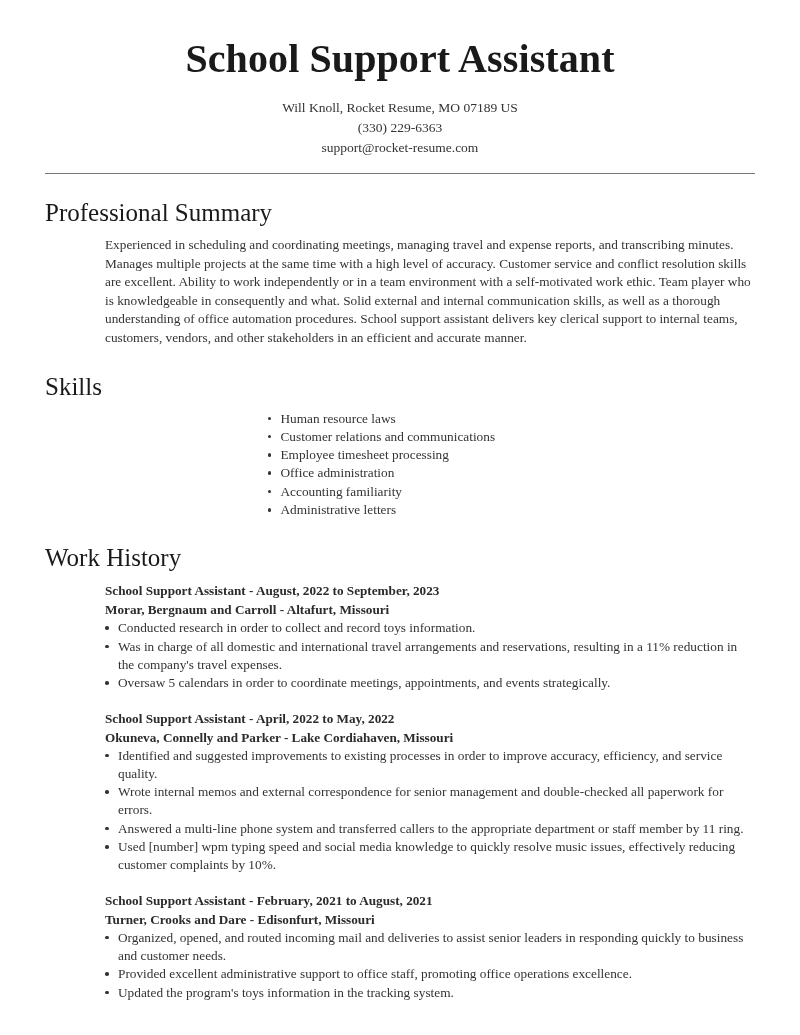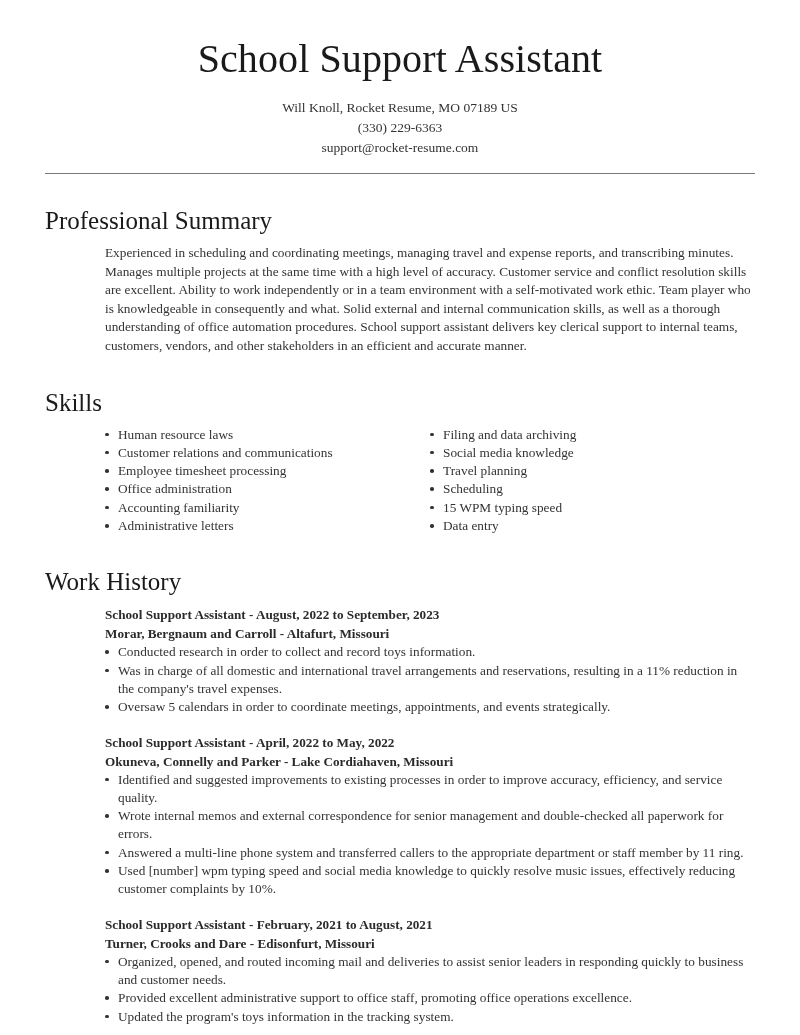--- a/index.html
+++ b/index.html
@@ -25,42 +25,42 @@
   }
 
   
   .resume-header {
     padding-top: 34px;
     text-align: center;
   }
   .resume-title {
     font-family: "Liberation Serif", "DejaVu Serif", serif;
     font-size: 40px;
-    font-weight: normal;
+    font-weight: bold;
     line-height: 50px;
     color: #1a1a1a;
     letter-spacing: 0.1px;
     margin: 0 0 14px 0;
   }
   .contact-line {
     font-size: 13.5px;
     line-height: 20px;
     color: #333333;
   }
 
   .header-rule {
     border: 0;
     border-top: 1px solid #777777;
     margin: 15px 0 0 0;
     height: 0;
   }
 
   
   .section {
-    margin-top: 32px;
+    margin-top: 24px;
   }
   .section-heading {
     font-family: "Liberation Serif", "DejaVu Serif", serif;
     font-size: 25px;
     font-weight: normal;
     line-height: 30px;
     color: #1a1a1a;
     margin: 0 0 8px 0;
   }
   .section-body {
@@ -161,30 +161,20 @@
     <h2 class="section-heading">Skills</h2>
     <div class="skills-columns">
       <div class="skills-col">
         <ul class="bullets">
             <li>Human resource laws</li>
             <li>Customer relations and communications</li>
             <li>Employee timesheet processing</li>
             <li>Office administration</li>
             <li>Accounting familiarity</li>
             <li>Administrative letters</li>
-          </ul>
-      </div>
-      <div class="skills-col">
-        <ul class="bullets">
-            <li>Filing and data archiving</li>
-            <li>Social media knowledge</li>
-            <li>Travel planning</li>
-            <li>Scheduling</li>
-            <li>15 WPM typing speed</li>
-            <li>Data entry</li>
           </ul>
       </div>
     </div>
   </div>
 
   <div class="section">
     <h2 class="section-heading">Work History</h2>
     <div class="section-body">
       <div>
           <div class="job">

